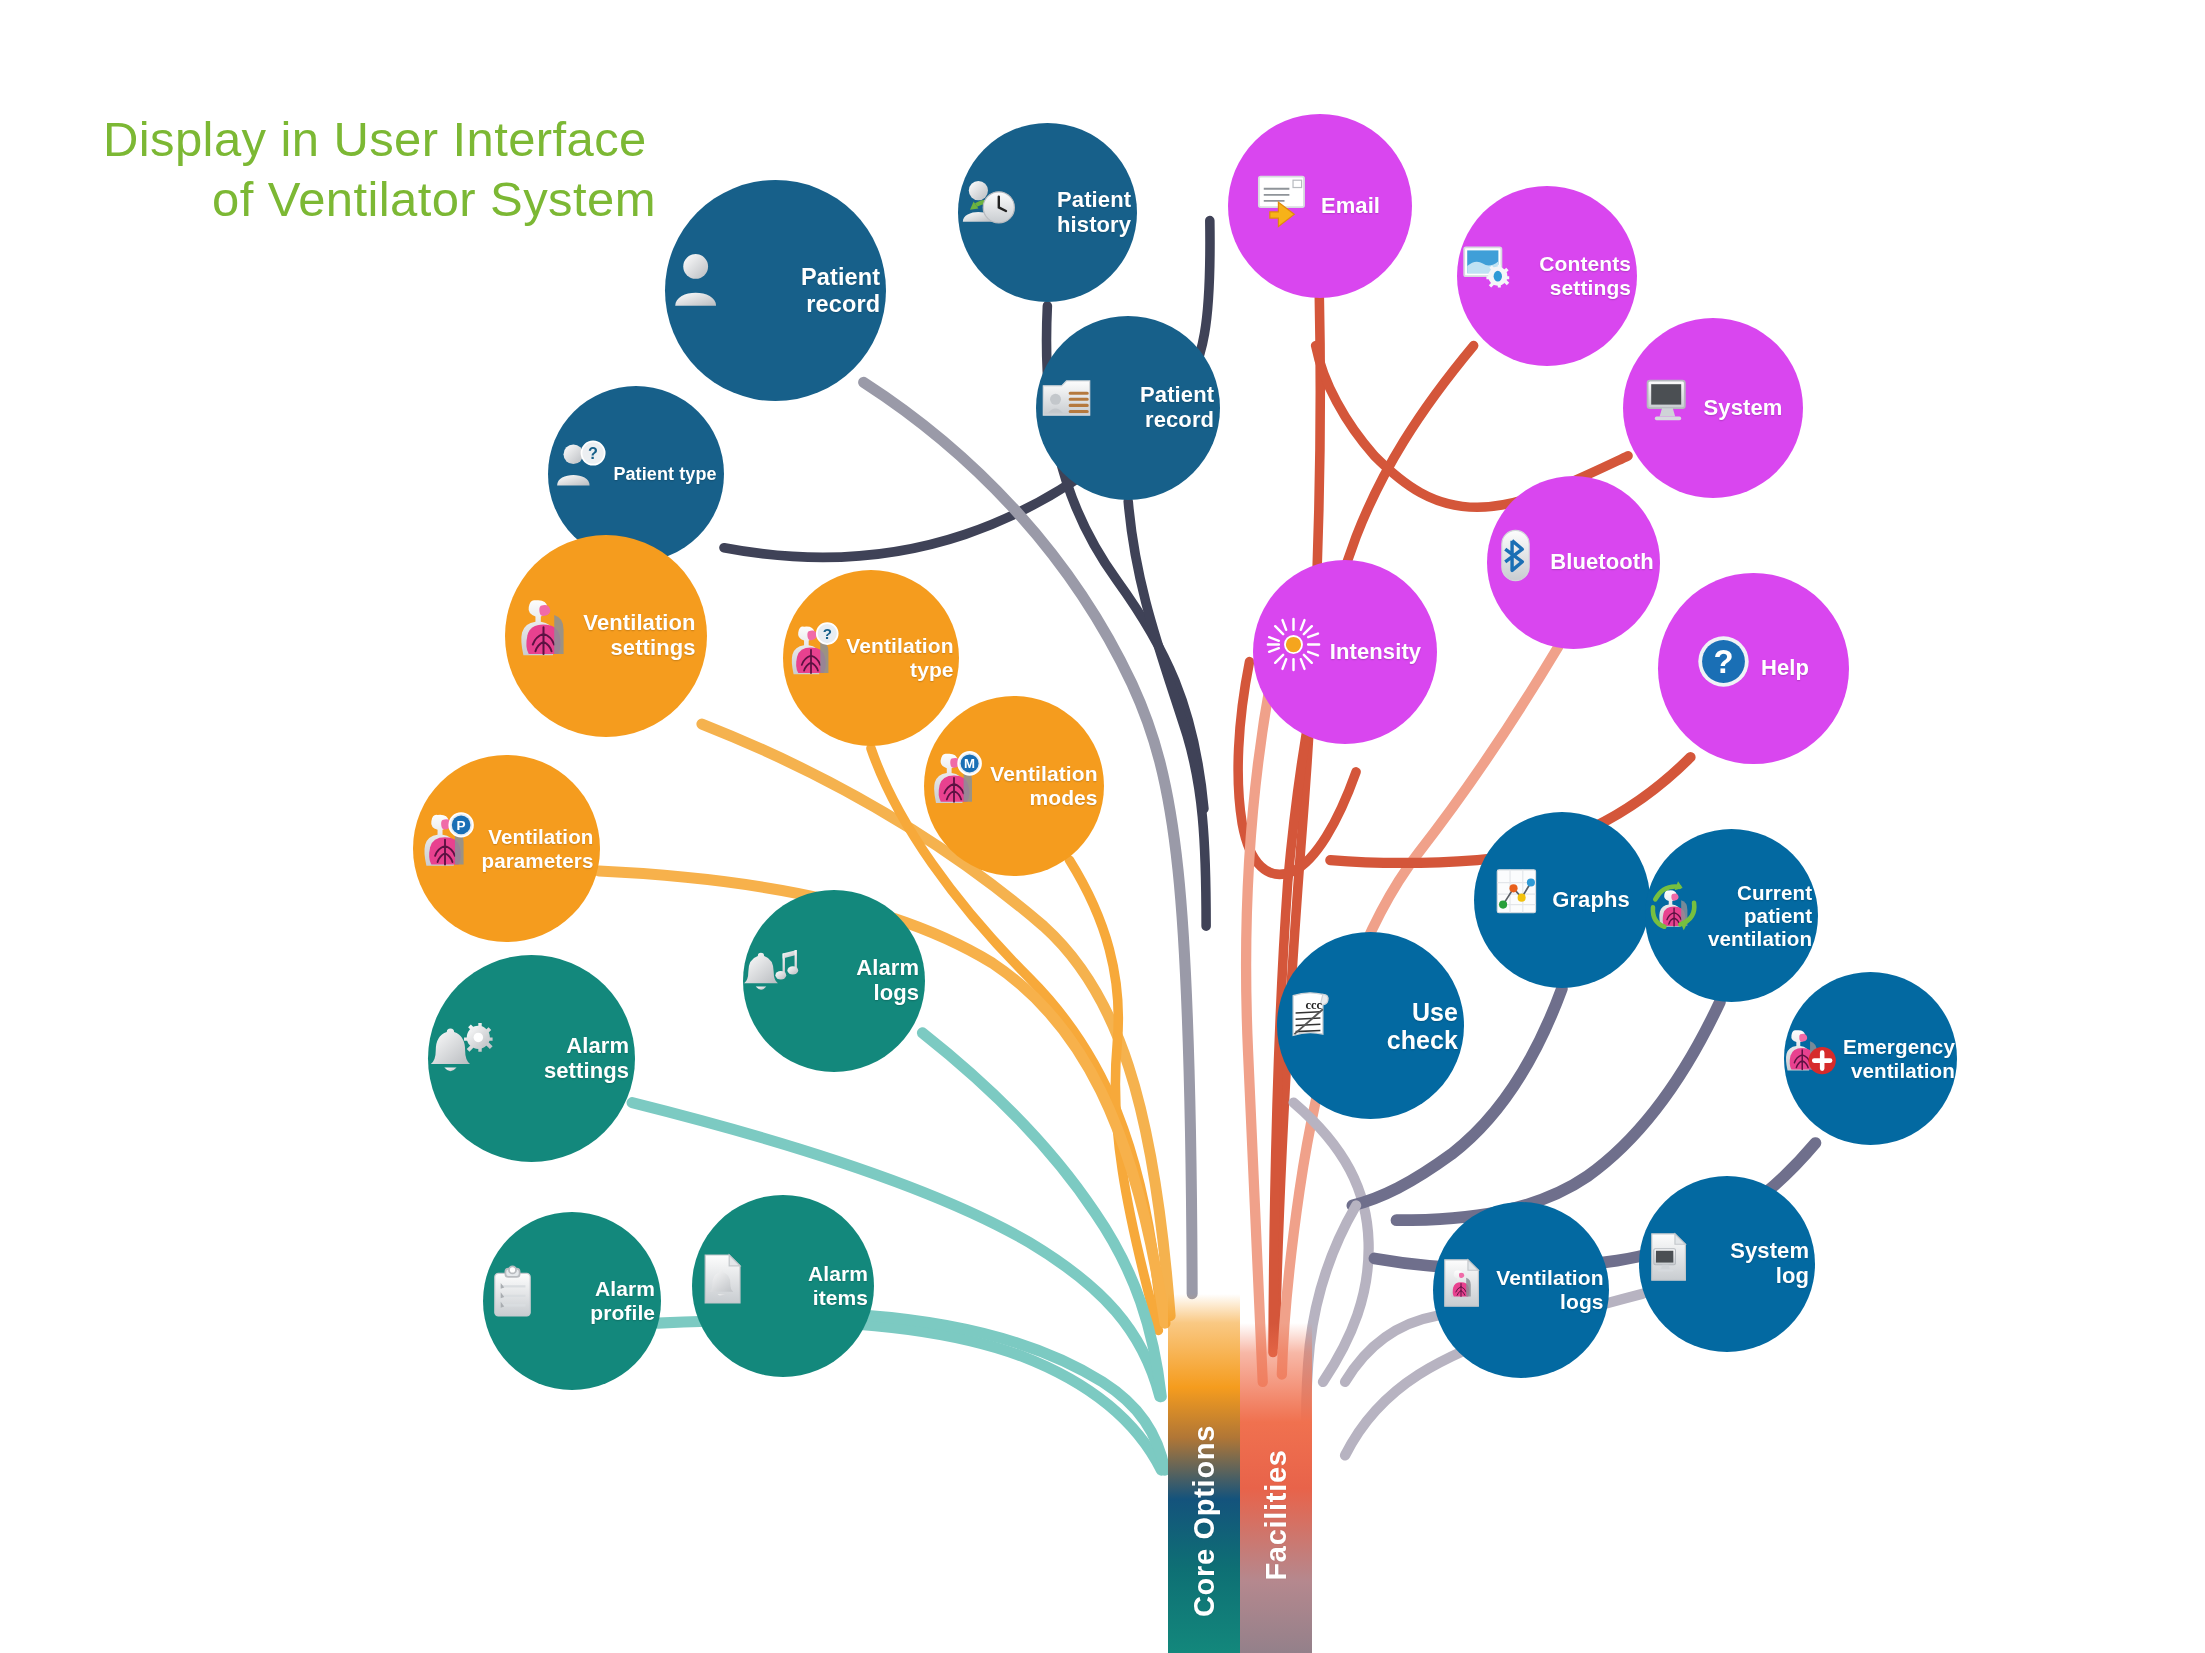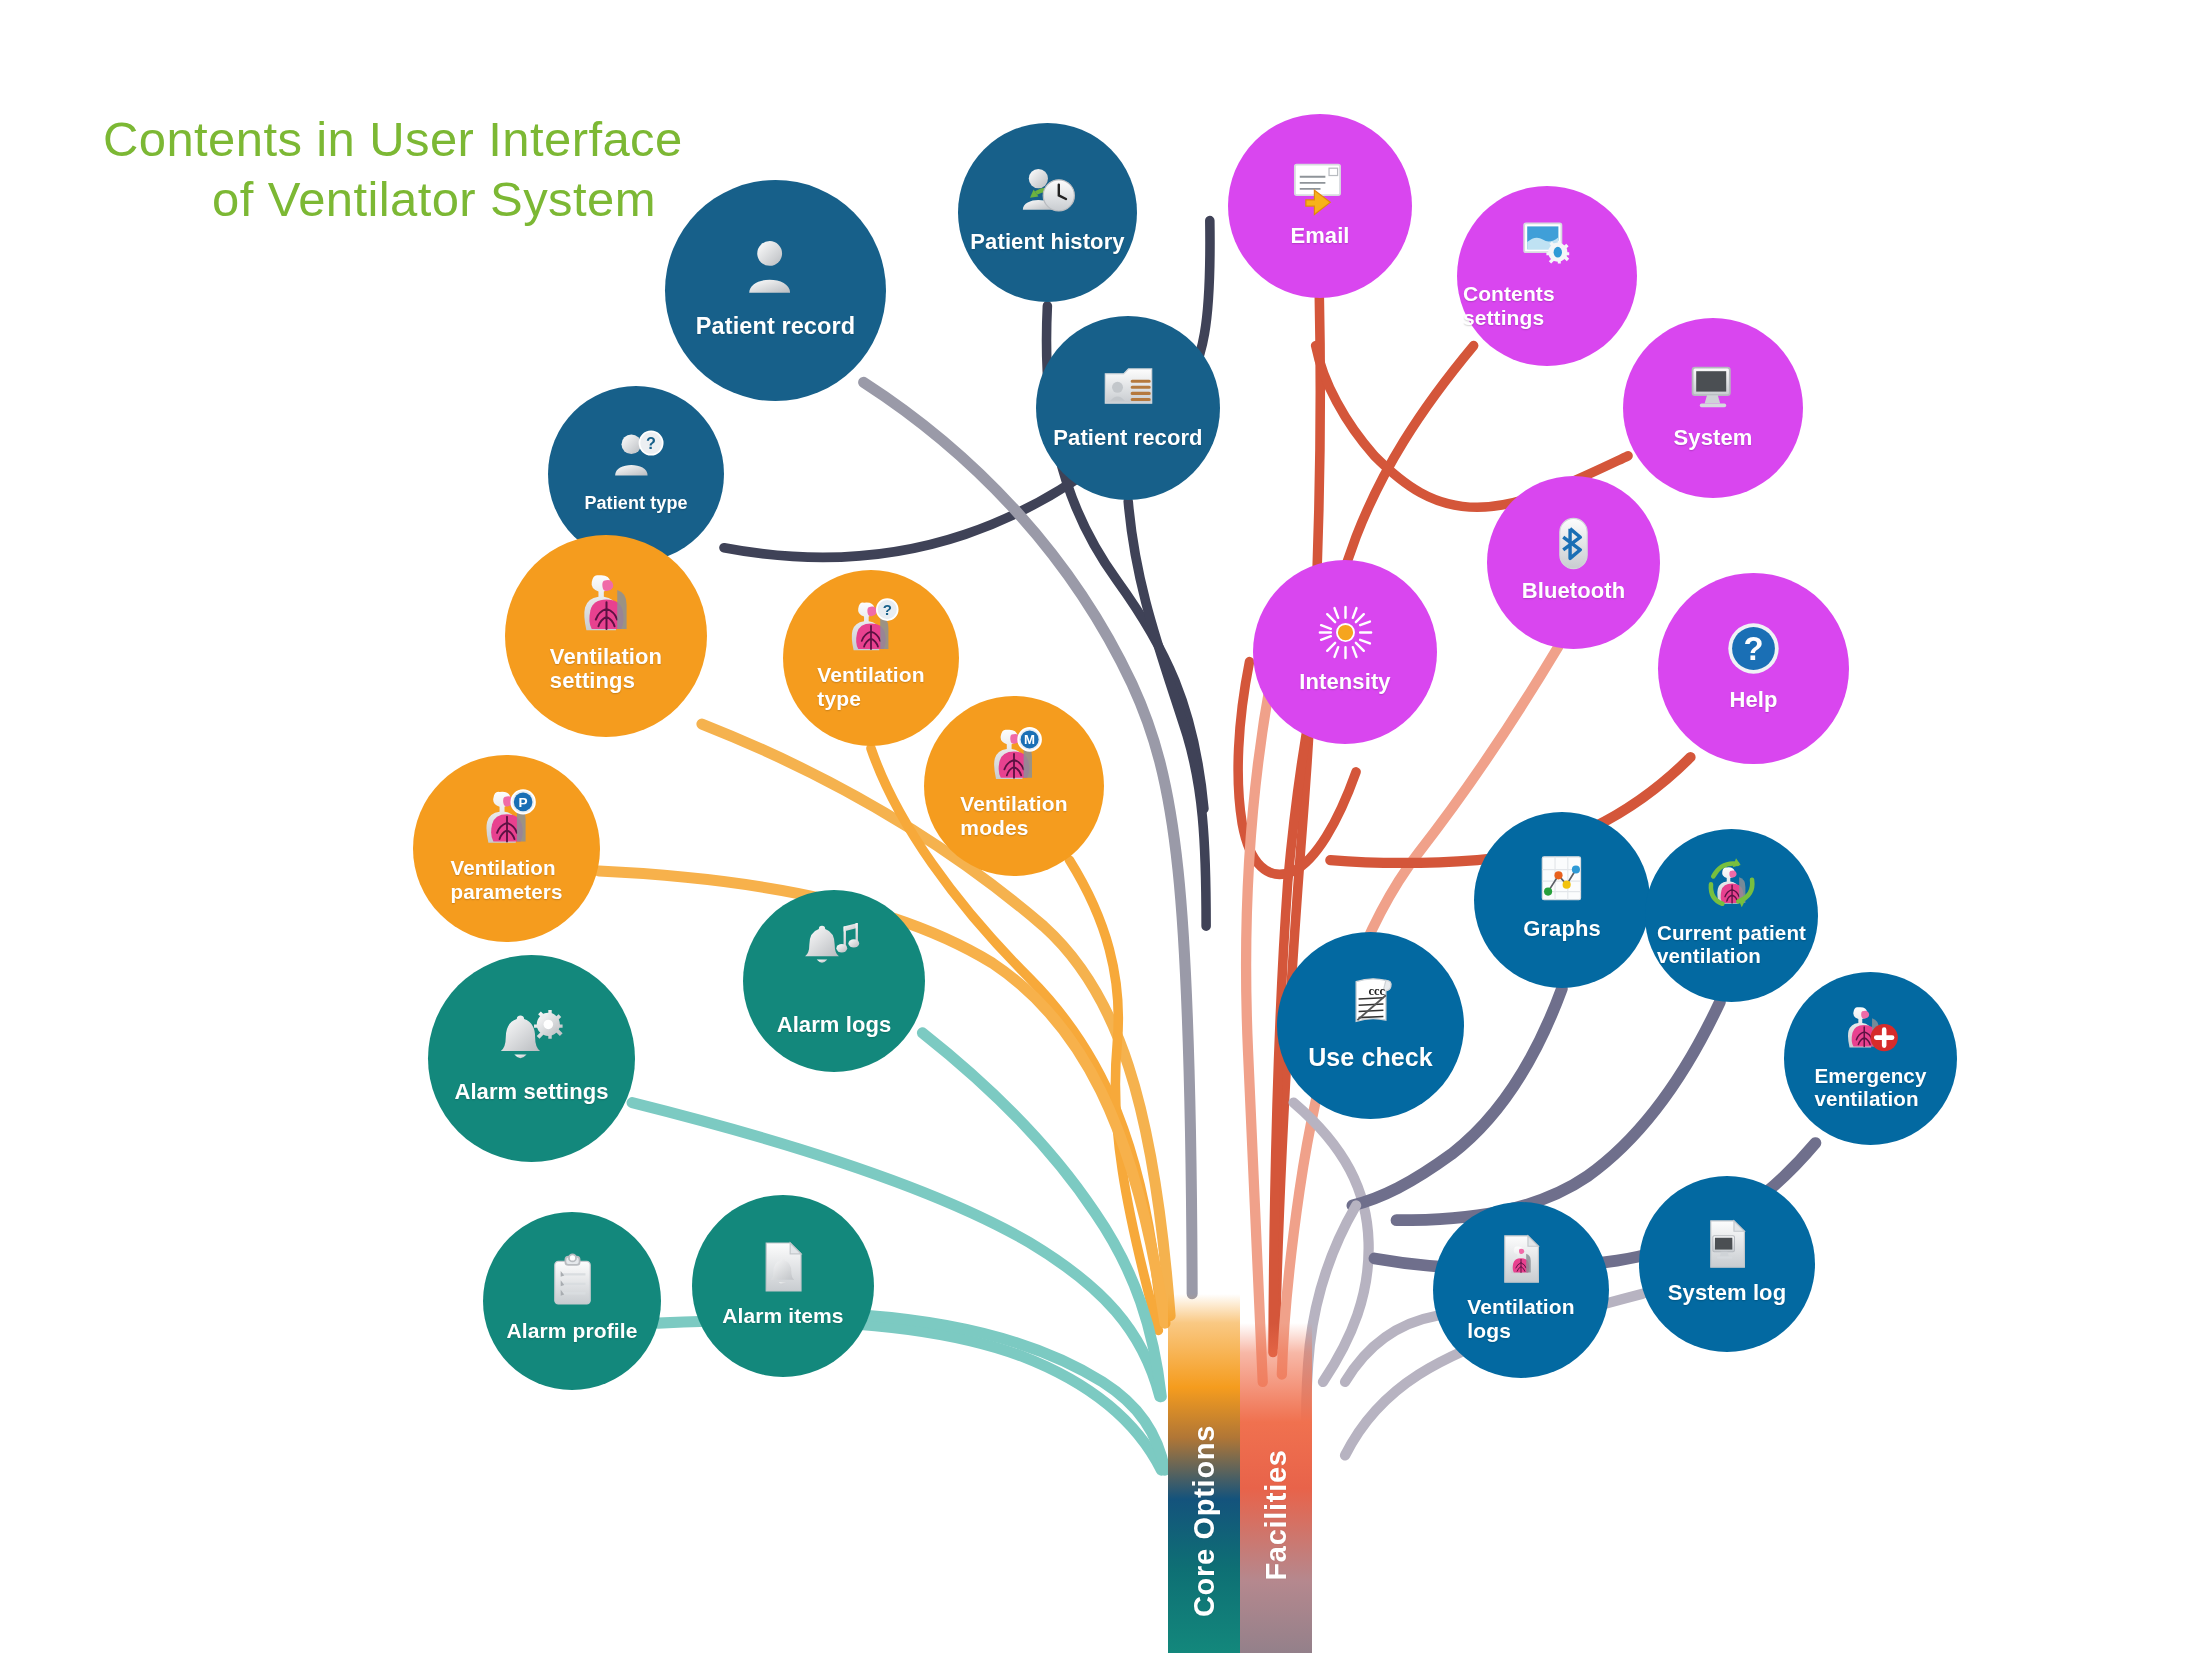--- a/index.html
+++ b/index.html
@@ -57,24 +57,24 @@
       #e8634a 50%,
       #b5888e 78%,
       #93808a 100%);
   }
   #trunk-fac .trunk-label{top:58%;}
 
   
   .node{
     position:absolute;
     border-radius:50%;
-    display:flex;flex-direction:column;
+    display:flex;flex-direction:row;
     align-items:center;justify-content:center;
     color:#ffffff;
-    text-align:left;
+    text-align:right;
     box-sizing:border-box;
   }
   .node .lbl{
     font-weight:bold;
     line-height:1.12;
     letter-spacing:0.1px;
     text-shadow:0 0.7px 1.5px rgba(0,0,0,.18);
     padding:0 5.9px;
   }
   .node .ico{
@@ -87,21 +87,21 @@
   .c-teal{background:#13887c;}
   .c-salmon{background:#d946ef;}
   .c-mauve{background:#0369a1;}
 </style>
 </head>
 <body>
 
 <div id="stage">
 
   <div id="title">
-    <span class="l1">Contents in User Interface</span>
+    <span class="l1">Display in User Interface</span>
     <span class="l2">of Ventilator System</span>
   </div>
 
   <svg id="branches" viewBox="0 0 3000 2250" xmlns="http://www.w3.org/2000/svg">
     <defs>
       <style>
         .bl{fill:none;stroke-linecap:round;}
       </style>
     </defs>
 

